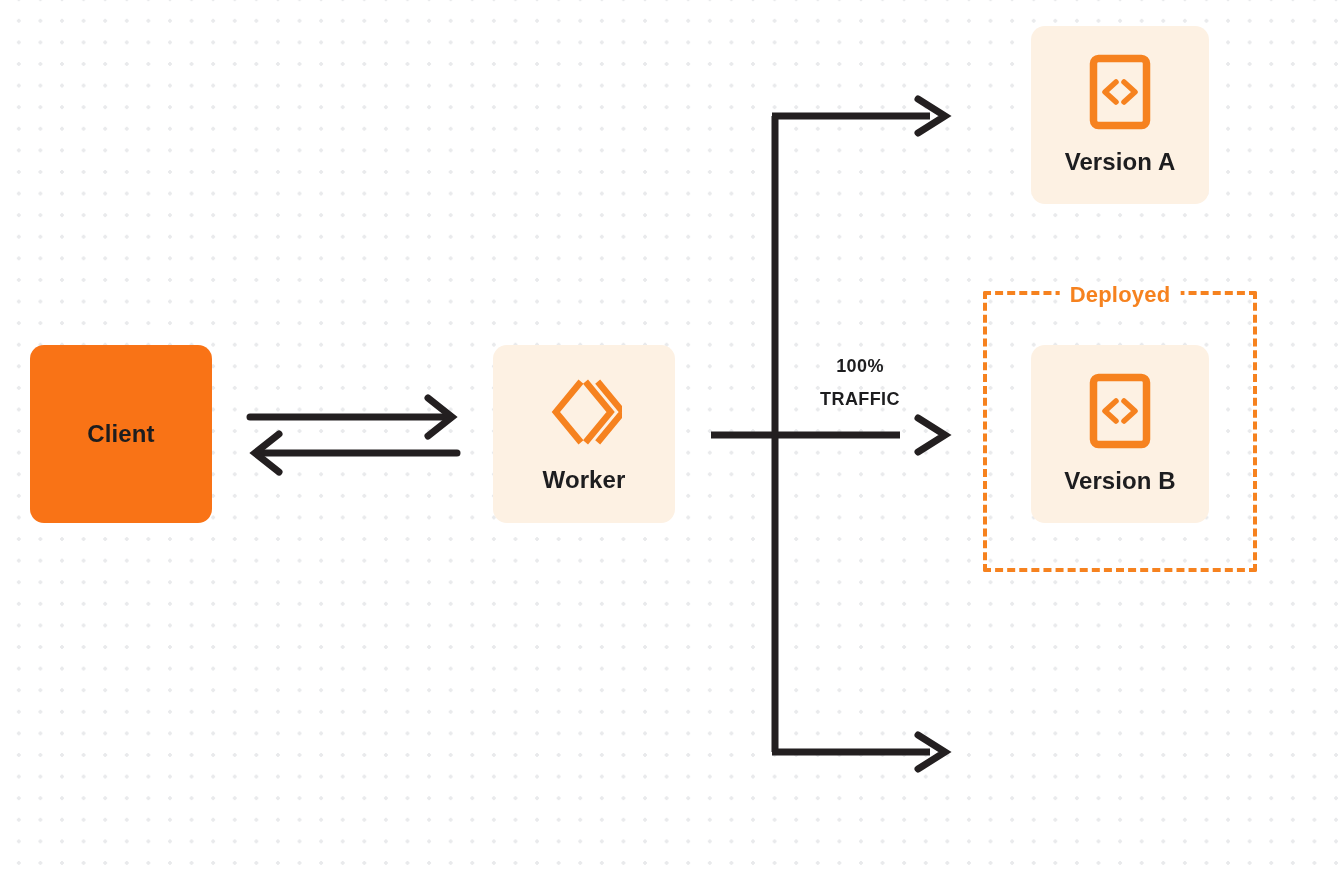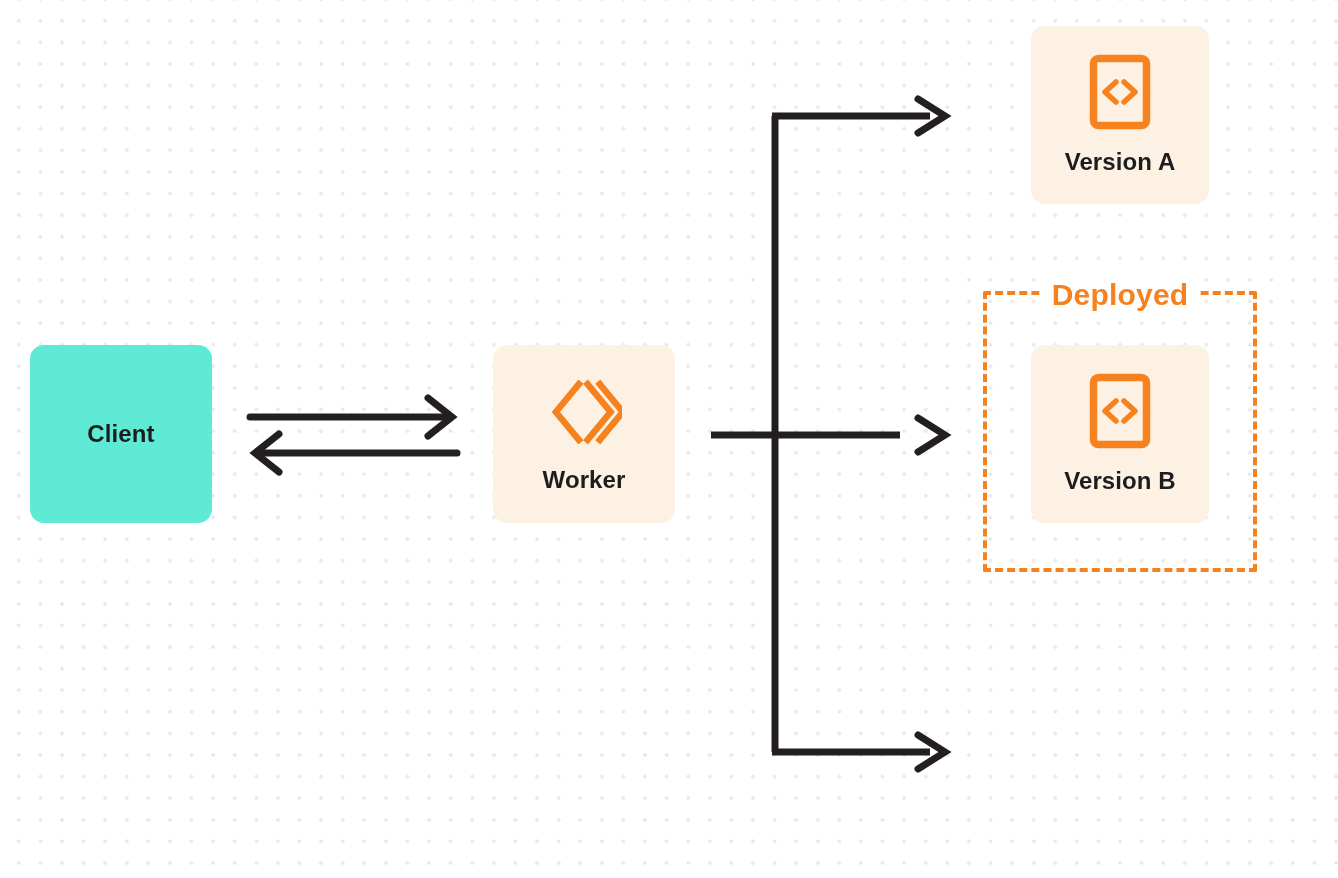--- a/index.html
+++ b/index.html
@@ -44,21 +44,21 @@
     color: #1d1d1f;
     letter-spacing: 0.1px;
     white-space: nowrap;
   }
 
   .node-client {
     left: 30px;
     top: 345px;
     width: 182px;
     height: 178px;
-    background: #5eead4;
+    background: #f97316;
   }
   .node-client .node-label { font-size: 24px; }
 
   .node-worker {
     left: 493px;
     top: 345px;
     width: 182px;
     height: 178px;
     background: #fdf1e3;
   }
@@ -96,21 +96,21 @@
     border-radius: 2px;
   }
   .deployed-label {
     position: absolute;
     left: 50%;
     top: 0;
     transform: translate(-50%, -50%);
     background: #ffffff;
     padding: 0 10px;
     color: #f6821f;
-    font-size: 30px;
+    font-size: 22px;
     font-weight: bold;
     white-space: nowrap;
     letter-spacing: 0.2px;
   }
 
   
   .traffic-label {
     position: absolute;
     left: 797px;
     top: 350px;
@@ -155,20 +155,24 @@
         <polyline points="918,418 945,435 918,452" stroke-linecap="round"></polyline>
       </g>
 
       <g>
         <path d="M 772 752 L 930 752" stroke-linecap="butt"></path>
         <polyline points="918,735 945,752 918,769" stroke-linecap="round"></polyline>
       </g>
     </g>
   </svg>
 
+  <div class="traffic-label">
+    <div>100%</div>
+    <div>TRAFFIC</div>
+  </div>
 
   <div class="deployed-group">
     <span class="deployed-label">Deployed</span>
   </div>
 
   <div class="node node-client">
     <span class="node-label">Client</span>
   </div>
 
   <div class="node node-version node-version-a">

